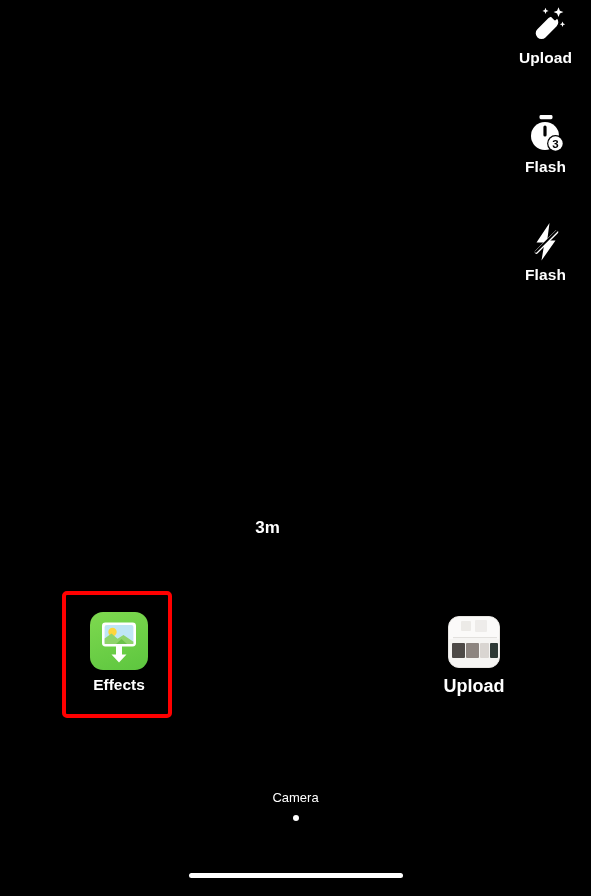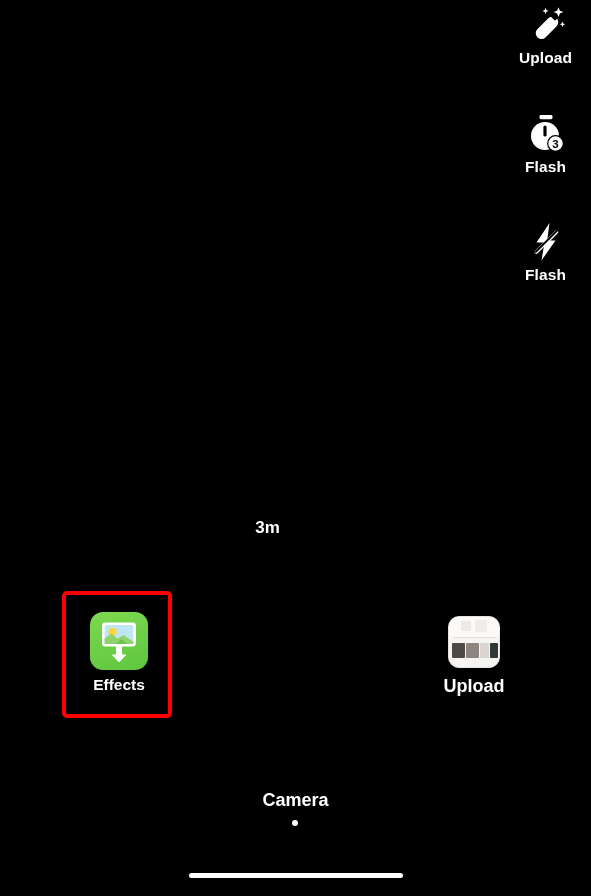--- a/index.html
+++ b/index.html
@@ -180,22 +180,22 @@
     align-items: flex-start;
     gap: 62px;
   }
   .mode-tab {
     display: flex;
     flex-direction: column;
     align-items: center;
     cursor: pointer;
   }
   .mode-tab-label {
-    font-size: 18px;
-    font-weight: bold;
+    font-size: 13px;
+    font-weight: normal;
     color: #8a8a8a;
     line-height: 1;
     white-space: nowrap;
   }
   .mode-tab.is-active .mode-tab-label { color: #ffffff; }
   .mode-tab-dot {
     margin-top: 11px;
     width: 6px;
     height: 6px;
     border-radius: 50%;

